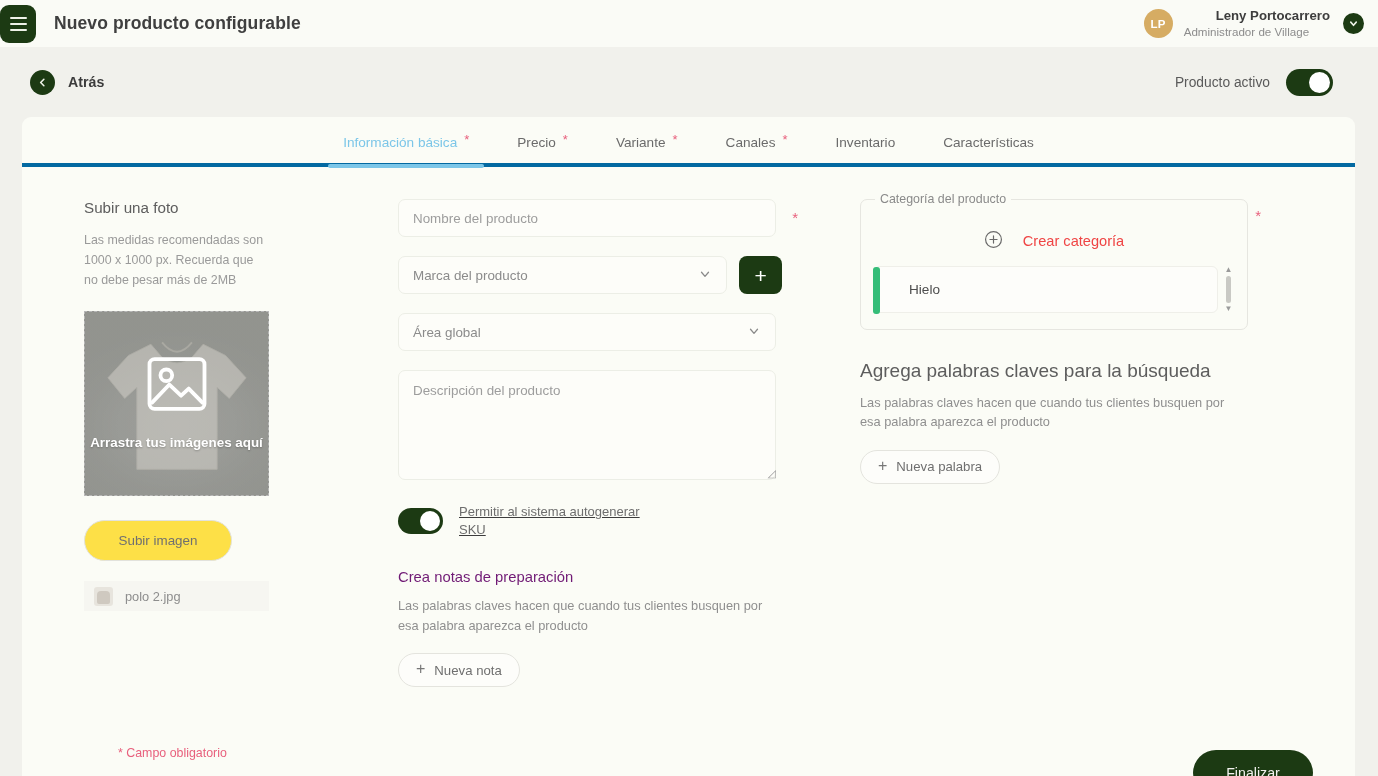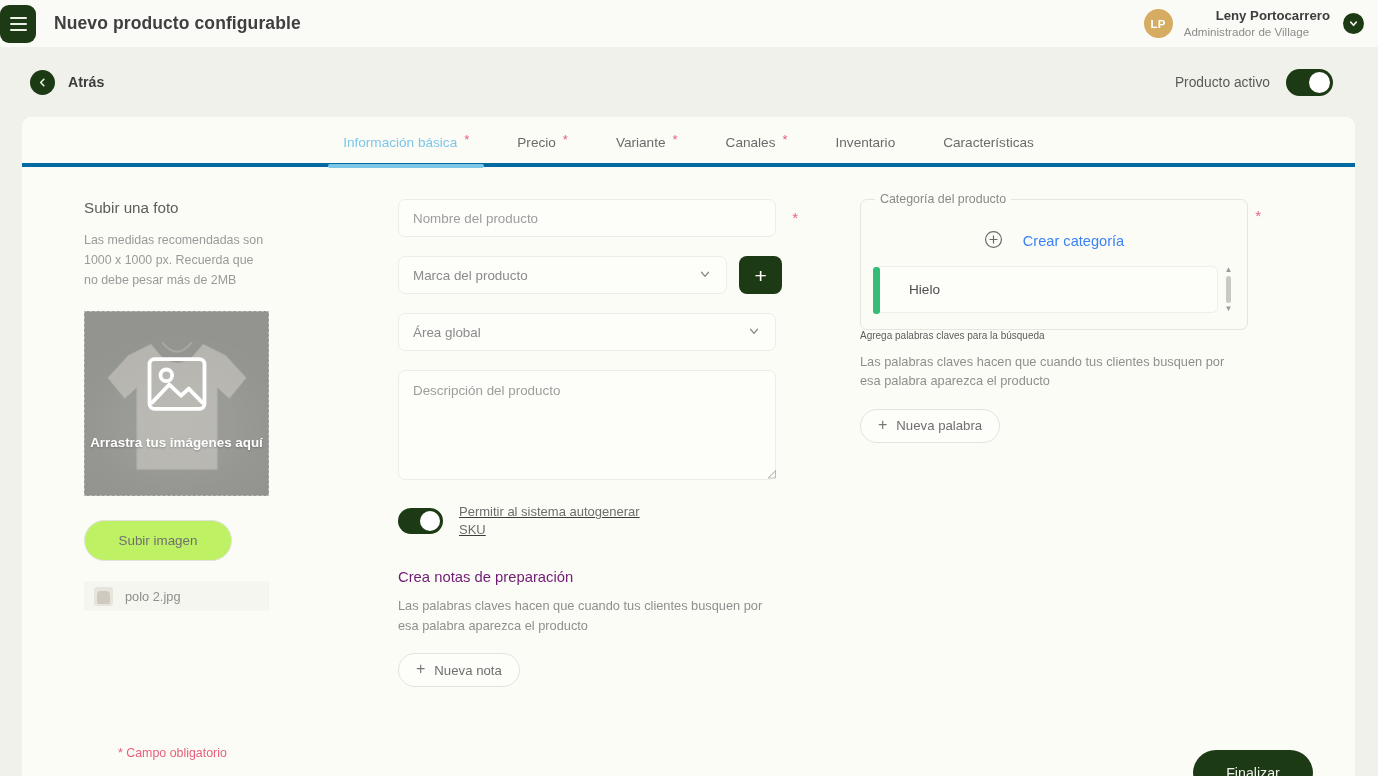--- a/index.html
+++ b/index.html
@@ -272,21 +272,21 @@
     line-height: 1.38;
     text-shadow: 0 1px 2px rgba(0,0,0,.25);
   }
 
   .upload-btn {
     margin-top: 24px;
     width: 148px;
     height: 41px;
     border: 1px solid #e2e2dc;
     border-radius: 21px;
-    background: #bef264;
+    background: #fde047;
     color: #707070;
     font-size: 13.4px;
     font-family: inherit;
     display: flex;
     align-items: center;
     justify-content: center;
     cursor: pointer;
   }
 
   .file-row {
@@ -468,21 +468,21 @@
     font-size: 15px;
     line-height: 1;
   }
 
   .create-cat {
     display: flex;
     align-items: center;
     justify-content: center;
     gap: 20px;
     font-size: 14.6px;
-    color: #3b82f6;
+    color: #ef4444;
     cursor: pointer;
     padding: 4px 0 14px 0;
   }
 
   .cat-list-wrap { position: relative; padding-right: 16px; }
 
   .cat-item {
     position: relative;
     height: 47px;
     background: #fdfdfa;
@@ -518,21 +518,22 @@
   .cat-scroll .arw { font-size: 8px; color: #9a9a9a; line-height: 1; }
   .cat-scroll .bar {
     width: 5px;
     flex: 1;
     margin: 2px 0;
     background: #c9c9c4;
     border-radius: 3px;
   }
 
   .kw-head {
-    font-size: 10px;
+    margin-top: 30px;
+    font-size: 19px;
     color: #5d5d5d;
   }
   .kw-desc {
     margin-top: 11px;
     font-size: 12.8px;
     color: #8f8f8f;
     line-height: 1.52;
     max-width: 370px;
   }
 

